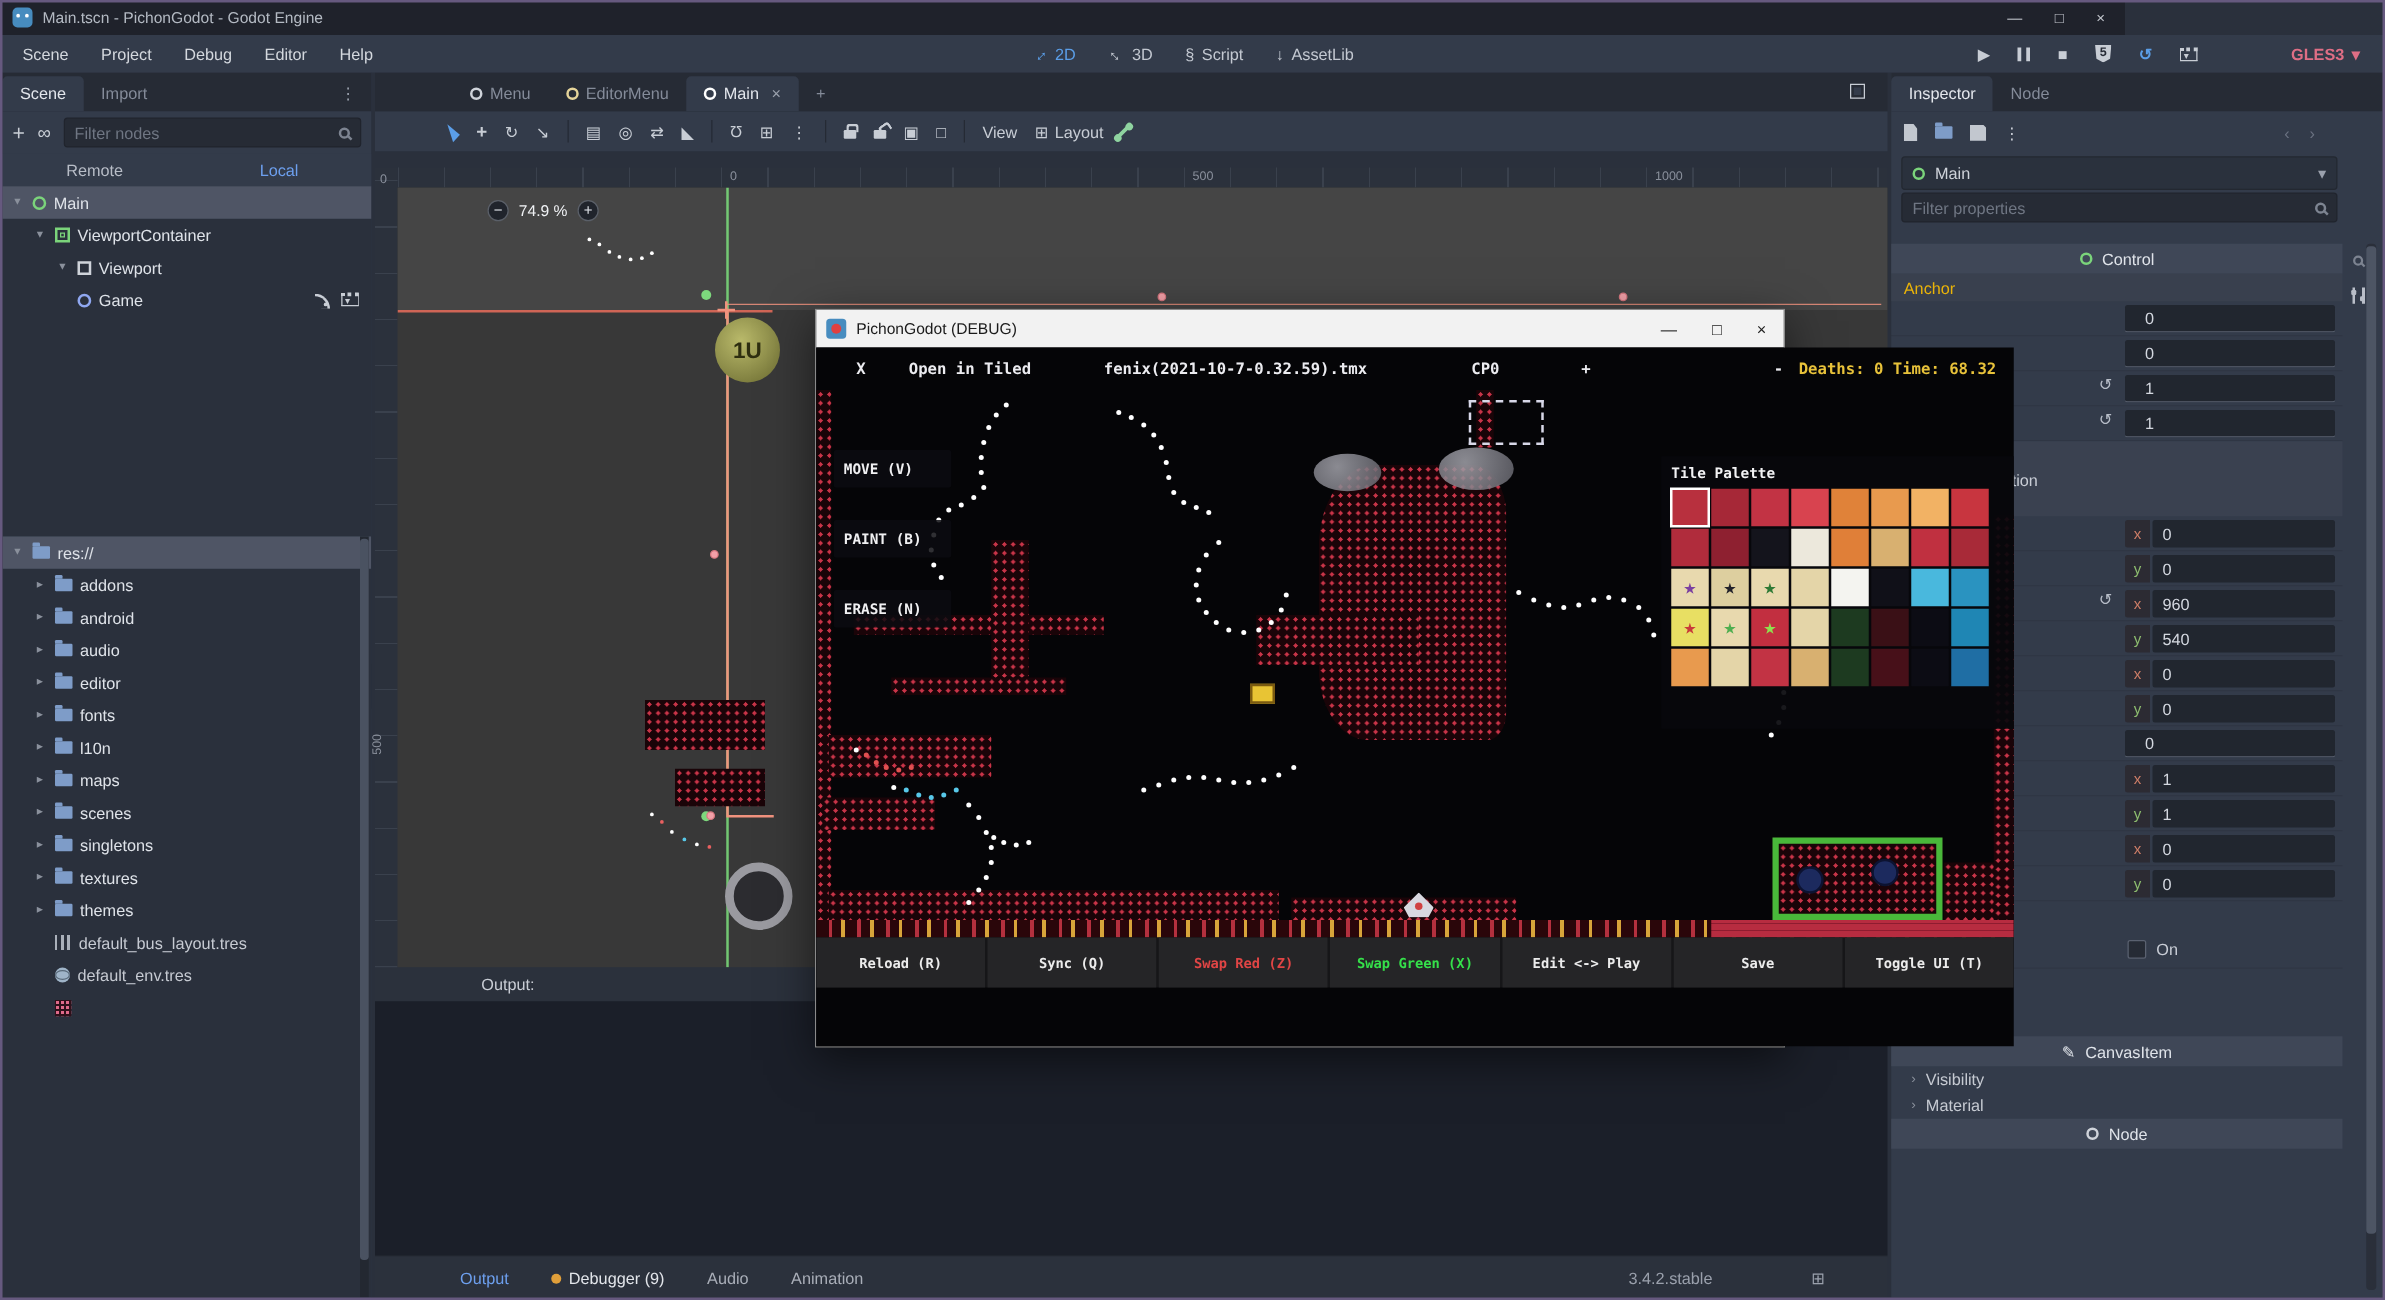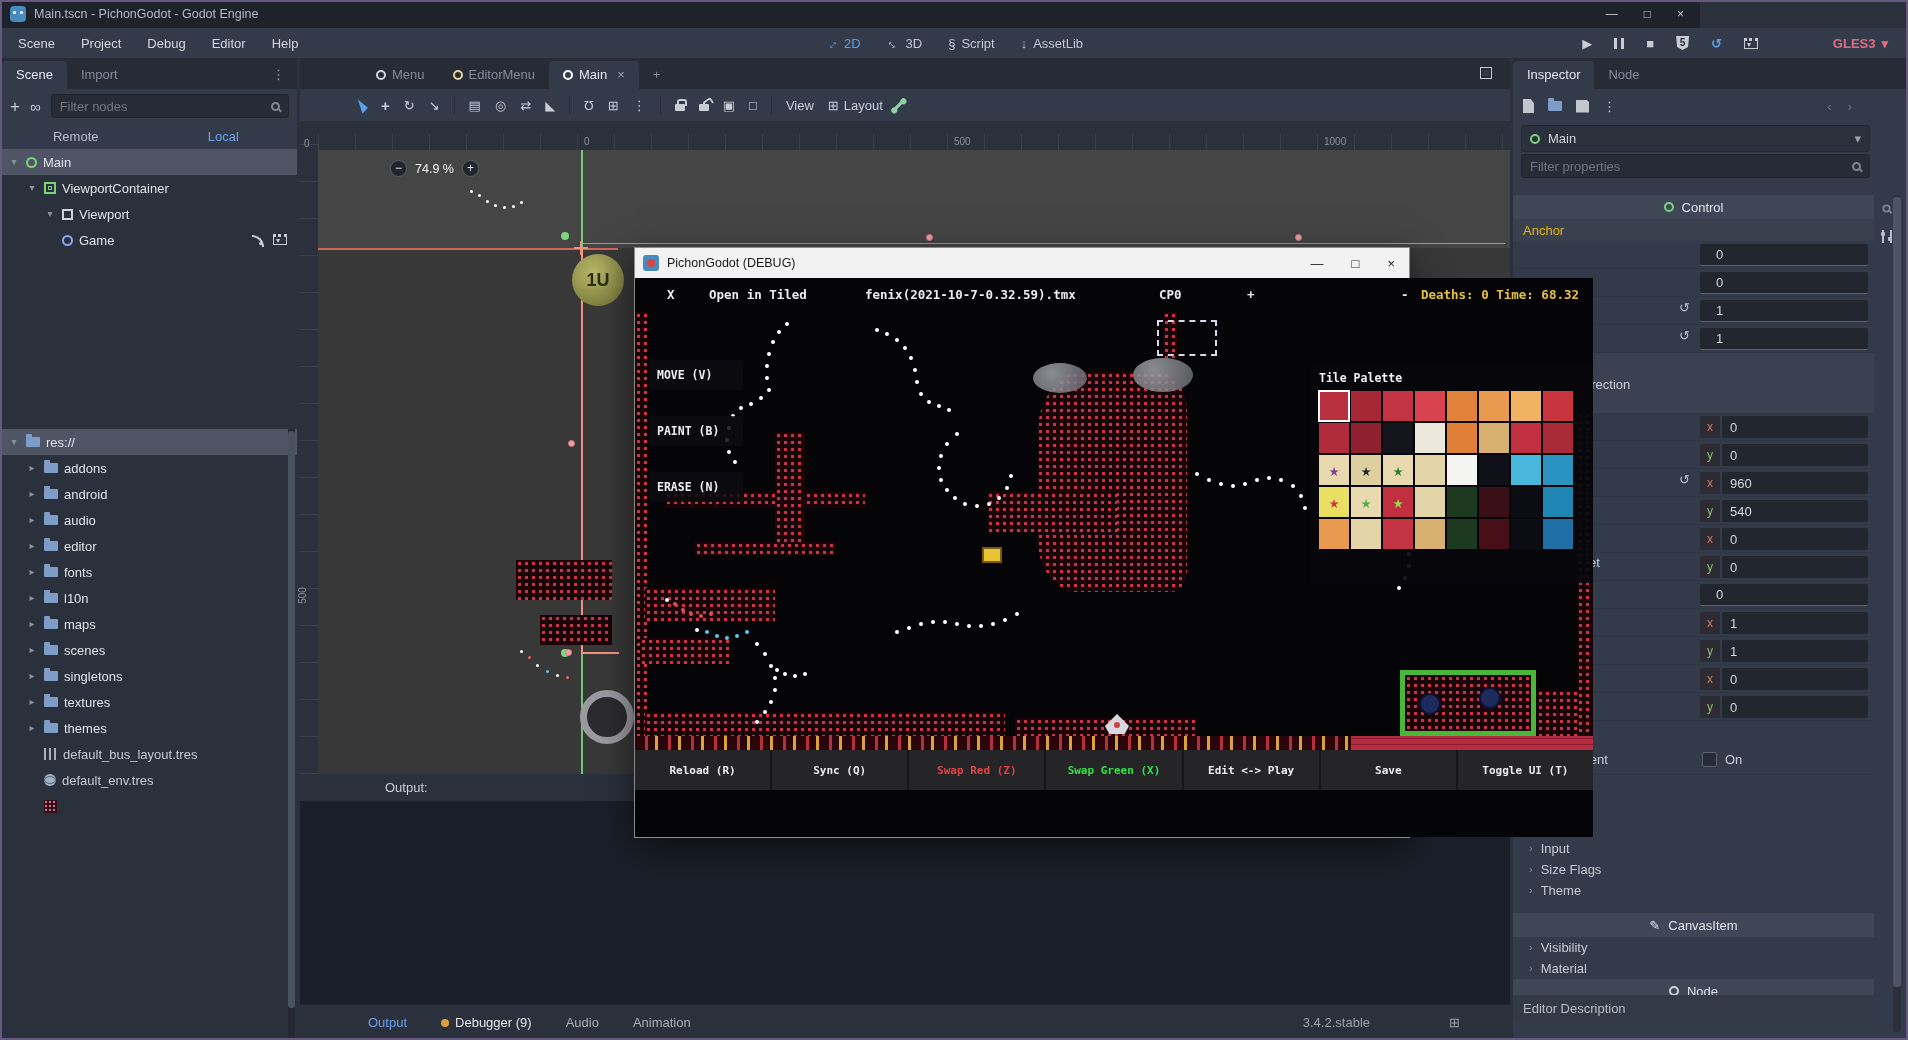--- a/index.html
+++ b/index.html
@@ -176,21 +176,21 @@
   .collapse-row .cc{color:#8a909c;font-size:11px}
   #insp-scroll{position:absolute;right:5px;top:137px;bottom:6px;width:8px;background:#2a2f3a;border-radius:3px}
   #insp-scroll .thumb{position:absolute;left:0;top:2px;height:790px;width:8px;background:#4d5564;border-radius:3px}
   #right-strip{position:absolute;right:0;top:92px;width:32px;bottom:0}
   .strip-ic{position:absolute;left:8px;color:#b9bec8}
   #checkbox-on{position:absolute;left:189px;top:5px;width:15px;height:15px;background:#262b35;border:1px solid #5a6170;border-radius:2px}
   #on-label{position:absolute;left:212px;top:5px;color:#c9cdd6}
   #editor-desc{position:absolute;left:0;right:32px;top:937px;height:26px;background:#333a47;display:flex;align-items:center;padding-left:10px;color:#b8bdc7}
 
   
-  #gamewin{position:absolute;left:634px;top:247px;width:776px;height:591px;z-index:50;box-shadow:0 10px 34px rgba(0,0,0,.55);border:1px solid #8a8a8a;background:#050507}
+  #gamewin{position:absolute;left:652px;top:247px;width:776px;height:591px;z-index:50;box-shadow:0 10px 34px rgba(0,0,0,.55);border:1px solid #8a8a8a;background:#050507}
   #gw-title{height:30px;background:#f2f2f2;display:flex;align-items:center;color:#1a1a1a;font-size:12.5px}
   #gw-icon{width:16px;height:16px;background:#478cbf;border-radius:3px;margin:0 8px 0 8px;position:relative}
   #gw-icon::before{content:"";position:absolute;left:4px;top:4px;width:8px;height:8px;border-radius:50%;background:#e04040}
   #gw-ctrls{margin-left:auto;display:flex;gap:28px;padding-right:14px;color:#222;font-size:13px}
   #gw-content{position:relative;width:958px;height:559px;background:#050507;overflow:hidden;font-family:"DejaVu Sans Mono",monospace;font-weight:bold}
   #gw-hud{position:absolute;left:0;top:0;right:0;height:34px;color:#ececf0;font-size:12.5px;z-index:6}
   #gw-hud span{position:absolute;top:9px}
   #hud-stats{color:#e8c23a}
   .toolbox{position:absolute;left:14px;width:94px;height:30px;background:rgba(12,12,16,.85);color:#f0f0f2;font-size:11.5px;display:flex;align-items:center;padding-left:8px;border-radius:2px;z-index:6}
   #gw-palette{position:absolute;left:676px;top:87px;width:284px;height:218px;background:rgba(8,8,12,.93);z-index:7;padding:6px 8px}
@@ -635,39 +635,20 @@
       </div>
     <div class="prow" style="position:relative;height:26px;border:none">
       <span class="frag" style="position:absolute;left:66px;top:-166px">fset</span>
     </div>
     <div class="prow" style="position:relative">
       <span class="frag" style="position:absolute;left:66px;top:5px">ntent</span>
       <span id="checkbox-on"></span>
       <span id="on-label">On</span>
     </div>
     <div style="height:42px"></div>
-    <div>
-
-    <div class="collapse-row">
-          <span class="cc ic i-chevR"></span>
-          <span>Mouse</span>
-        </div>
-        <div class="collapse-row">
-          <span class="cc ic i-chevR"></span>
-          <span>Input</span>
-        </div>
-        <div class="collapse-row">
-          <span class="cc ic i-chevR"></span>
-          <span>Size Flags</span>
-        </div>
-        <div class="collapse-row">
-          <span class="cc ic i-chevR"></span>
-          <span>Theme</span>
-        </div>
-      </div>
     <div style="height:12px"></div>
     <div class="sec-head">
       <i class="ic i-pencil"></i>
       <span>CanvasItem</span>
     </div>
     <div>
 
     <div class="collapse-row">
           <span class="cc ic i-chevR"></span>
           <span>Visibility</span>
@@ -675,21 +656,20 @@
         <div class="collapse-row">
           <span class="cc ic i-chevR"></span>
           <span>Material</span>
         </div>
       </div>
     <div class="sec-head">
       <span class="ring" style="width:10px;height:10px"></span>
       <span>Node</span>
     </div>
   </div>
-  <div id="editor-desc">Editor Description</div>
   <div id="insp-scroll">
       <span class="thumb"></span>
     </div>
 </div>
 
 <div id="gamewin">
   <div id="gw-title">
     <span id="gw-icon"></span>
     <span>PichonGodot (DEBUG)</span>
     <span id="gw-ctrls">

